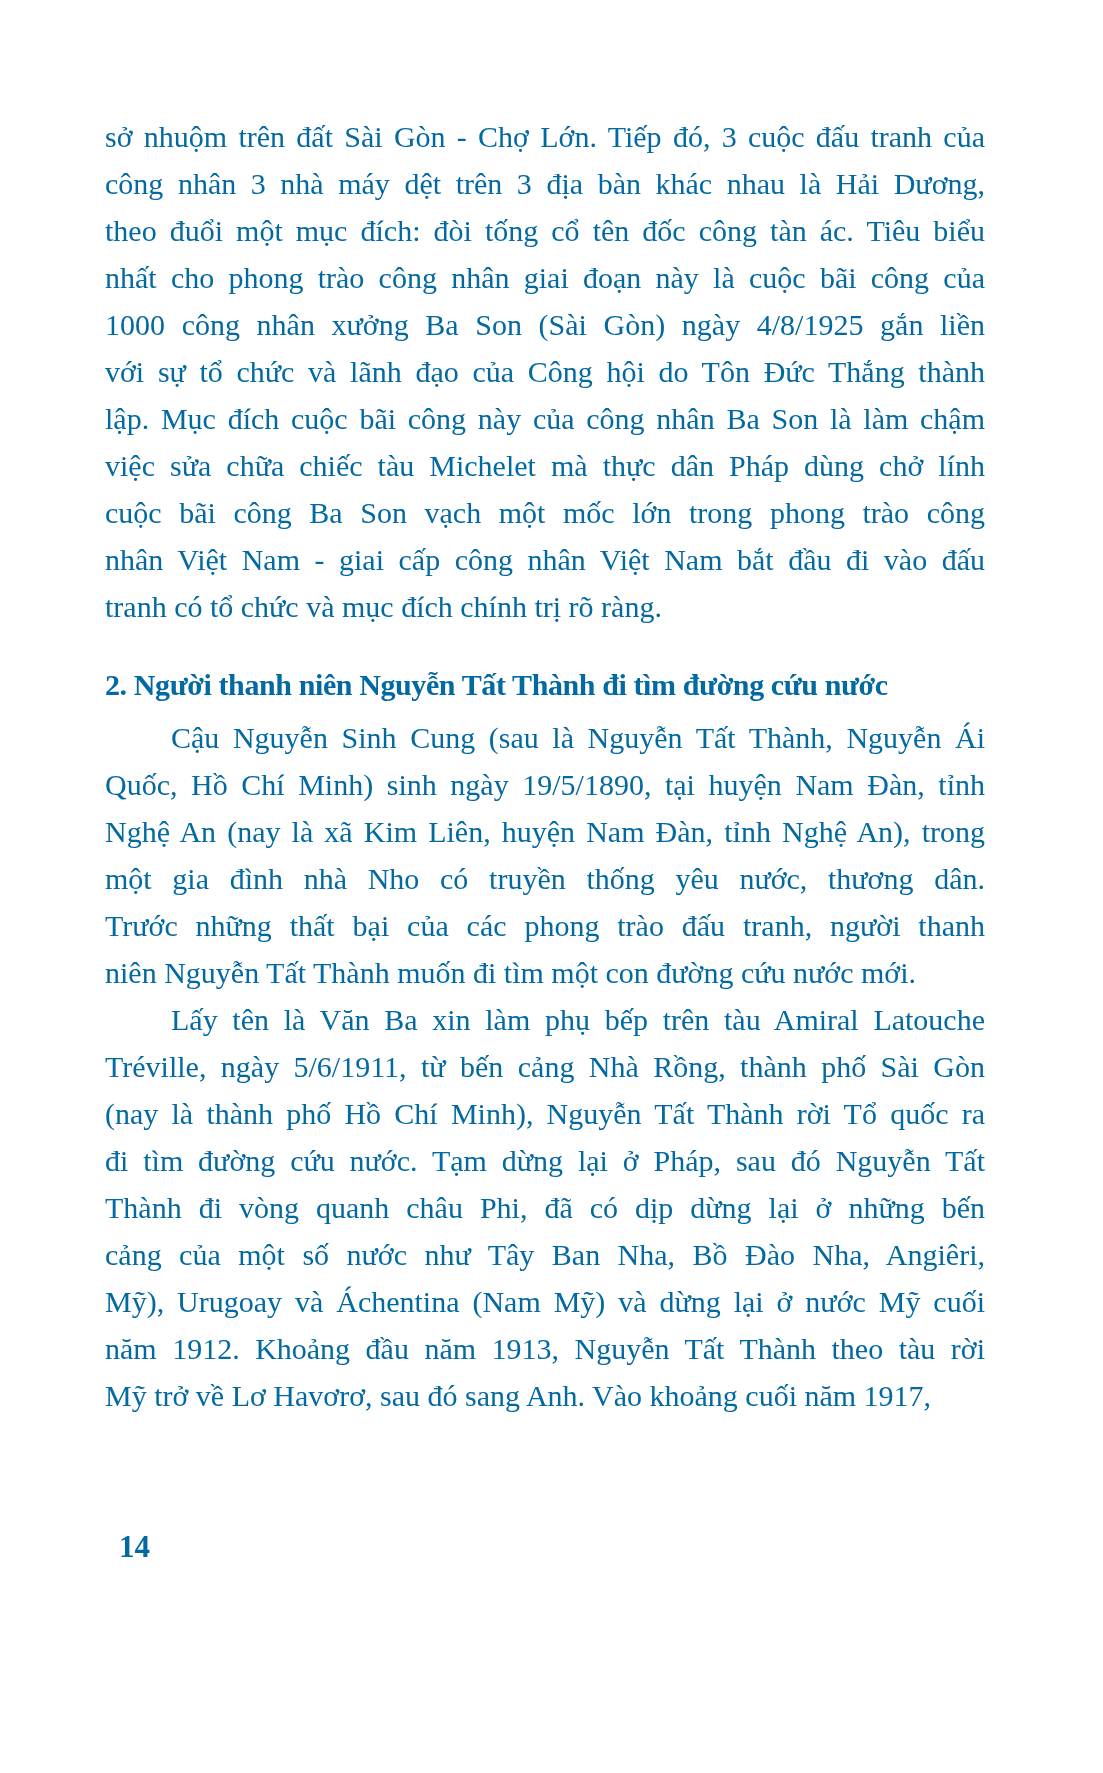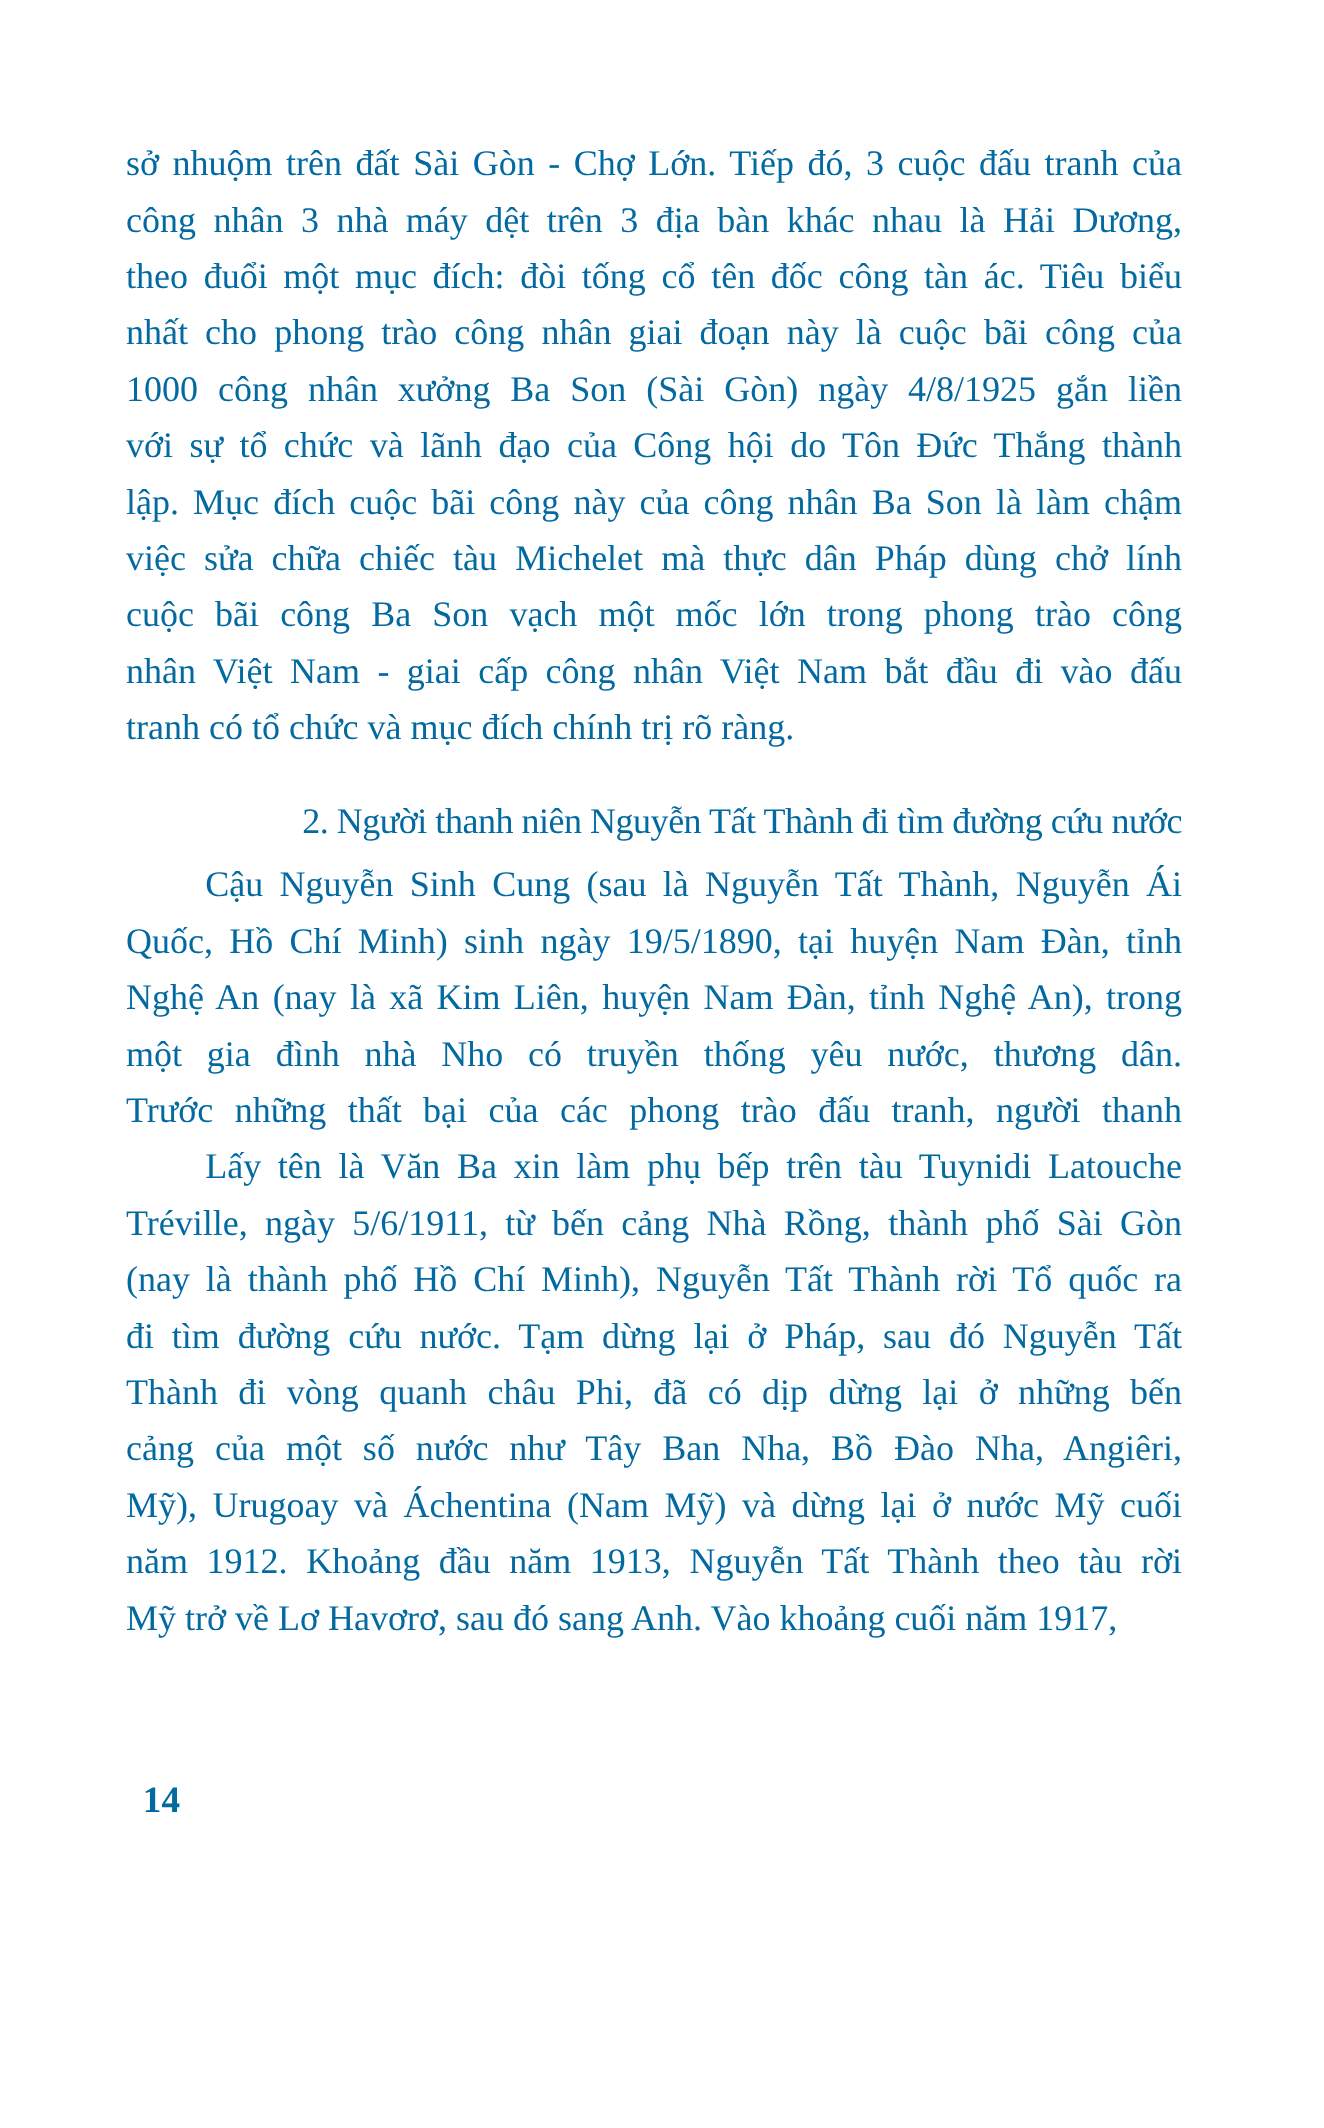--- a/index.html
+++ b/index.html
@@ -32,25 +32,24 @@
   }
   .line.last {
     text-align-last: left;
   }
   .para.indent .line:first-child {
     text-indent: 66px;
   }
   .section-heading {
     font-size: 30px;
     line-height: 47px;
-    font-weight: normal;
+    font-weight: bold;
     letter-spacing: -0.4px;
     margin: 31px 0 6px 0;
     white-space: nowrap;
-    text-align: right;
   }
   .page-number {
     margin-top: 108px;
     margin-left: 14px;
     font-size: 31px;
     line-height: 40px;
     font-weight: bold;
   }
 </style>
 </head>
@@ -73,24 +72,25 @@
   </div>
 
   <div class="section-heading">2. Người thanh niên Nguyễn Tất Thành đi tìm đường cứu nước</div>
 
   <div class="para indent">
     <div class="line">Cậu Nguyễn Sinh Cung (sau là Nguyễn Tất Thành, Nguyễn Ái</div>
     <div class="line">Quốc, Hồ Chí Minh) sinh ngày 19/5/1890, tại huyện Nam Đàn, tỉnh</div>
     <div class="line">Nghệ An (nay là xã Kim Liên, huyện Nam Đàn, tỉnh Nghệ An), trong</div>
     <div class="line">một gia đình nhà Nho có truyền thống yêu nước, thương dân.</div>
     <div class="line">Trước những thất bại của các phong trào đấu tranh, người thanh</div>
+    <div class="line last">niên Nguyễn Tất Thành muốn đi tìm một con đường cứu nước mới.</div>
   </div>
 
   <div class="para indent">
-    <div class="line">Lấy tên là Văn Ba xin làm phụ bếp trên tàu Tuynidi Latouche</div>
+    <div class="line">Lấy tên là Văn Ba xin làm phụ bếp trên tàu Amiral Latouche</div>
     <div class="line">Tréville, ngày 5/6/1911, từ bến cảng Nhà Rồng, thành phố Sài Gòn</div>
     <div class="line">(nay là thành phố Hồ Chí Minh), Nguyễn Tất Thành rời Tổ quốc ra</div>
     <div class="line">đi tìm đường cứu nước. Tạm dừng lại ở Pháp, sau đó Nguyễn Tất</div>
     <div class="line">Thành đi vòng quanh châu Phi, đã có dịp dừng lại ở những bến</div>
     <div class="line">cảng của một số nước như Tây Ban Nha, Bồ Đào Nha, Angiêri,</div>
     <div class="line">Mỹ), Urugoay và Áchentina (Nam Mỹ) và dừng lại ở nước Mỹ cuối</div>
     <div class="line">năm 1912. Khoảng đầu năm 1913, Nguyễn Tất Thành theo tàu rời</div>
     <div class="line last">Mỹ trở về Lơ Havơrơ, sau đó sang Anh. Vào khoảng cuối năm 1917,</div>
   </div>
 

